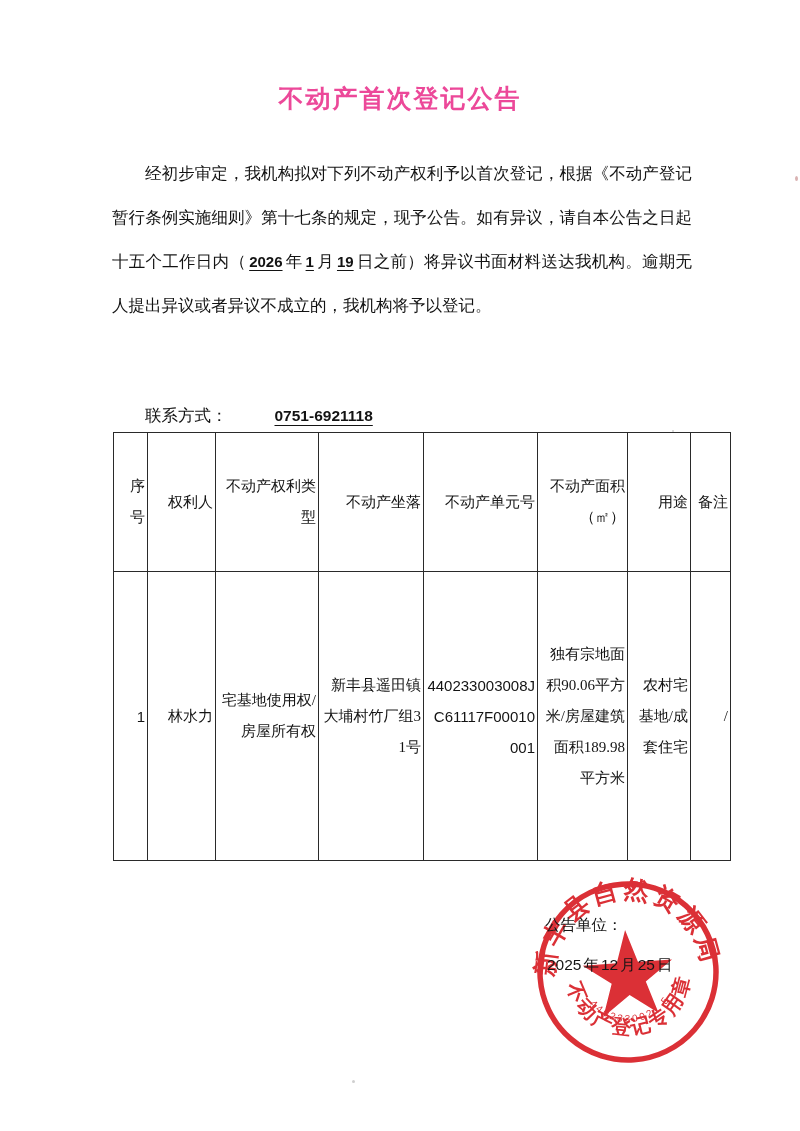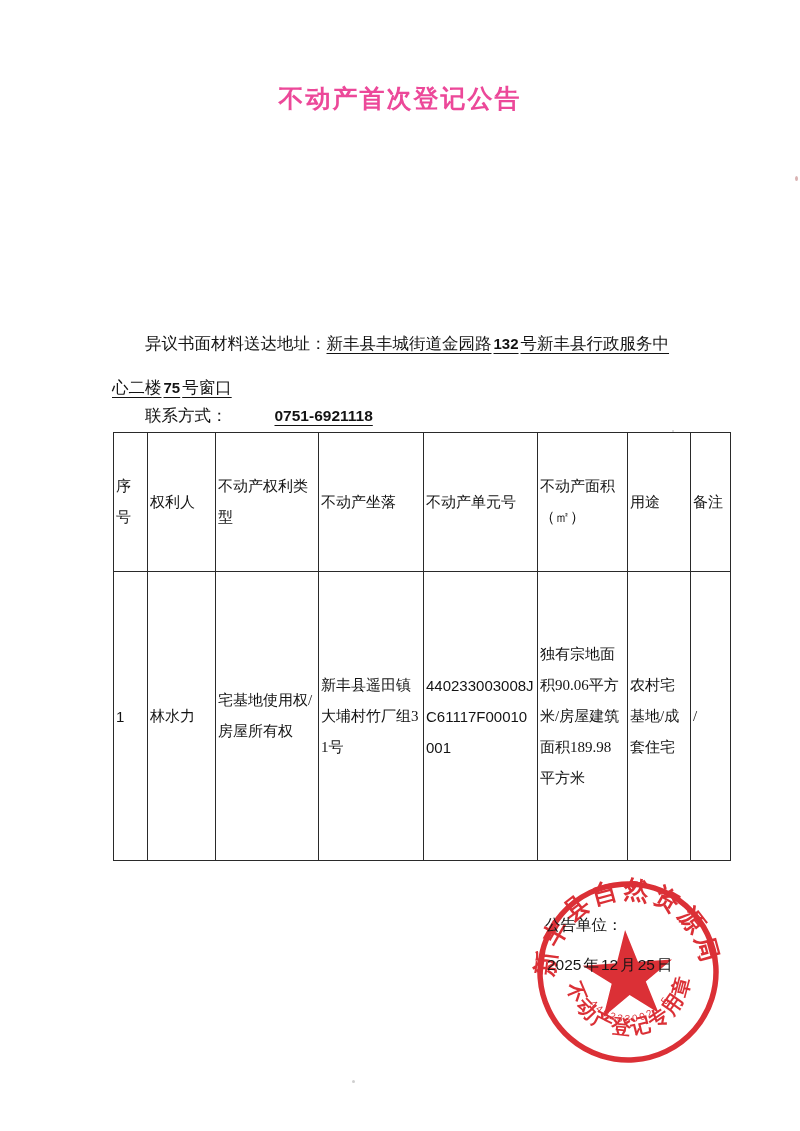--- a/index.html
+++ b/index.html
@@ -114,21 +114,21 @@
   .tbl {
     position: absolute;
     left: 113px;
     top: 432px;
     width: 577px;
     border-collapse: collapse;
     table-layout: fixed;
   }
   .tbl td, .tbl th {
     border: 1.1px solid #2a2a2a;
-    text-align: left;
+    text-align: right;
     vertical-align: middle;
     font-size: 15px;
     line-height: 31px;
     color: #131313;
     font-weight: normal;
     padding: 0 2px;
     word-break: break-all;
   }
   .tbl thead td { height: 138px; }
   .tbl tbody td { height: 288px; }
@@ -192,25 +192,24 @@
     border-radius: 50%;
   }
 </style>
 </head>
 <body>
 
 <div class="page">
 
   <div class="doc-title">不动产首次登记公告</div>
 
-
-  <div class="addr-block">
-    <div class="addr-line1"><span class="addr-label">异议书面材料送达地址：</span><span class="addr-val"><span>新丰县丰城街道金园路</span><span class="num-in">132</span><span>号新丰县行政服务中</span></span></div>
-    <div class="addr-line2"><span>心二楼</span><span class="num-in">75</span><span>号窗口</span></div>
-  </div>
+  <div class="body-para">
+    <span>经初步审定，我机构拟对下列不动产权利予以首次登记，根据《不动产登记暂行条例实施细则》第十七条的规定，现予公告。如有异议，请自本公告之日起十五个工作日内（</span><span class="ul">2026</span><span>年</span><span class="ul">1</span><span>月</span><span class="ul">19</span><span>日之前）将异议书面材料送达我机构。逾期无人提出异议或者异议不成立的，我机构将予以登记。</span>
+  </div>
+
 
   <div class="contact-block">
     <div class="contact-inner"><span>联系方式：</span><span class="contact-val">0751-6921118</span></div>
   </div>
 
   <table class="tbl">
     <thead>
       <tr>
         <td class="c-seq vert">序号</td>
         <td class="c-owner">权利人</td>

